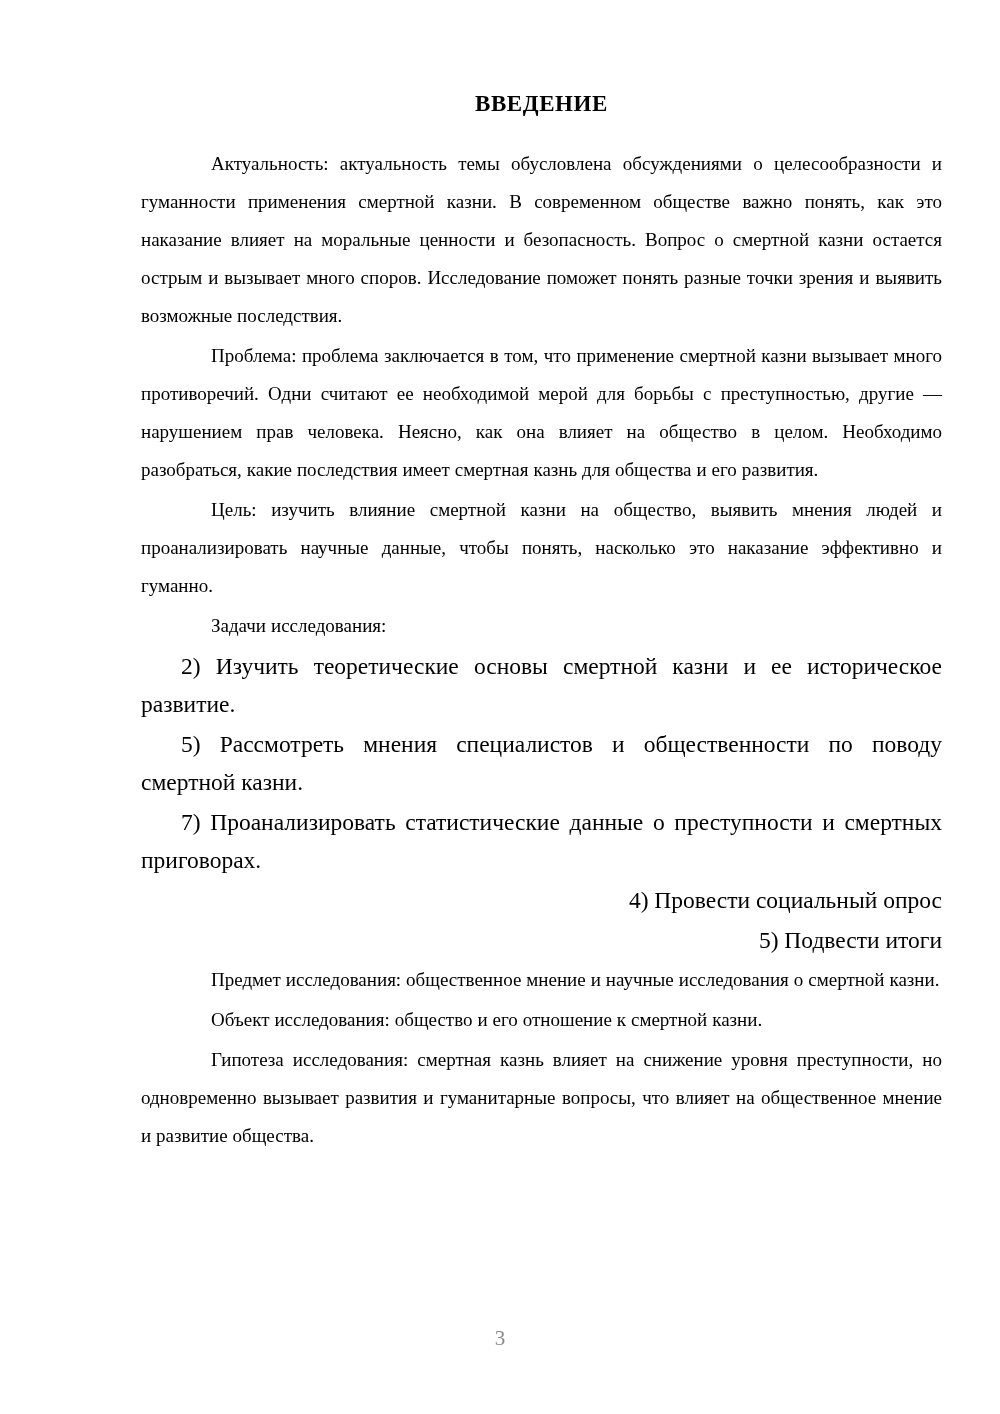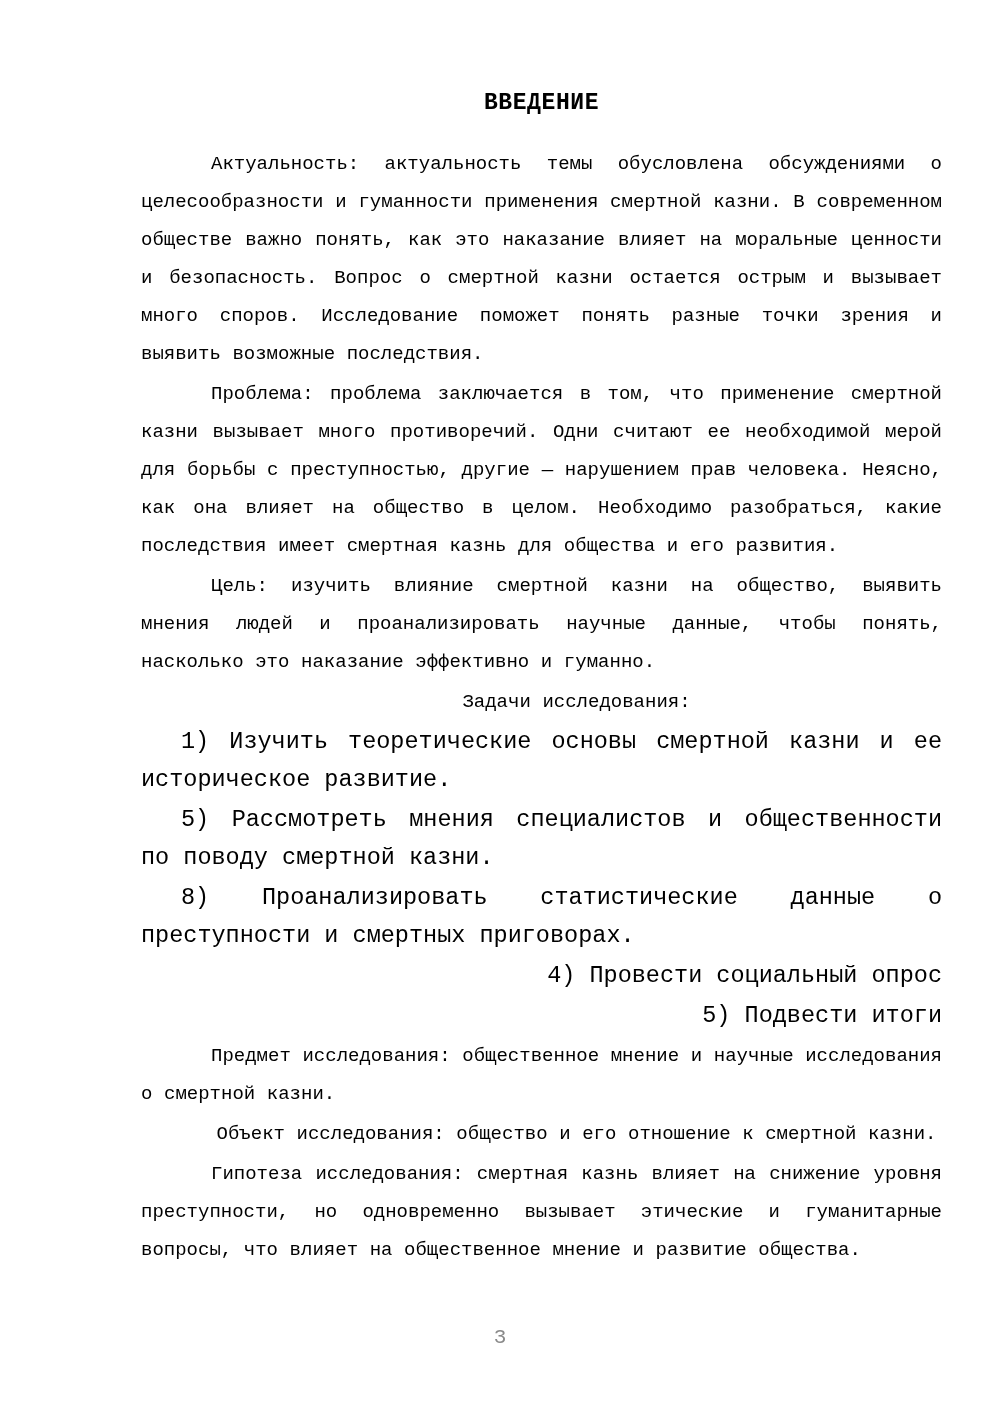--- a/index.html
+++ b/index.html
@@ -14,21 +14,20 @@
     -webkit-font-smoothing: antialiased;
   }
   .page {
     position: relative;
     width: 980px;
     height: 1414px;
     margin: 0 auto;
     background: #ffffff;
     box-sizing: border-box;
     overflow: hidden;
-    font-family: Liberation Mono, monospace;
   }
   .content {
     position: absolute;
     left: 131px;
     top: 88px;
     width: 801px;
   }
   .doc-title {
     font-size: 23px;
     font-weight: bold;
@@ -53,21 +52,21 @@
     line-height: 38px;
     text-align: justify;
     text-justify: inter-word;
     text-indent: 40px;
     margin: 0 0 2px 0;
   }
   .list-item.short {
     text-align: right;
   }
   .para.short {
-    text-align: center;
+    text-align: left;
   }
   .page-number {
     position: absolute;
     left: 0;
     right: 0;
     top: 1326px;
     text-align: center;
     font-size: 21px;
     color: #8a8a8a;
   }
@@ -82,33 +81,33 @@
     <h1 class="doc-title">ВВЕДЕНИЕ</h1>
 
     <p class="para">Актуальность: актуальность темы обусловлена обсуждениями о целесообразности и гуманности применения смертной казни. В современном обществе важно понять, как это наказание влияет на моральные ценности и безопасность. Вопрос о смертной казни остается острым и вызывает много споров. Исследование поможет понять разные точки зрения и выявить возможные последствия.</p>
 
     <p class="para">Проблема: проблема заключается в том, что применение смертной казни вызывает много противоречий. Одни считают ее необходимой мерой для борьбы с преступностью, другие — нарушением прав человека. Неясно, как она влияет на общество в целом. Необходимо разобраться, какие последствия имеет смертная казнь для общества и его развития.</p>
 
     <p class="para">Цель: изучить влияние смертной казни на общество, выявить мнения людей и проанализировать научные данные, чтобы понять, насколько это наказание эффективно и гуманно.</p>
 
     <p class="para short">Задачи исследования:</p>
 
-    <p class="list-item">1) Изучить теоретические основы смертной казни и ее историческое развитие.</p>
+    <p class="list-item">2) Изучить теоретические основы смертной казни и ее историческое развитие.</p>
 
     <p class="list-item">5) Рассмотреть мнения специалистов и общественности по поводу смертной казни.</p>
 
-    <p class="list-item">8) Проанализировать статистические данные о преступности и смертных приговорах.</p>
+    <p class="list-item">7) Проанализировать статистические данные о преступности и смертных приговорах.</p>
 
     <p class="list-item short">4) Провести социальный опрос</p>
 
     <p class="list-item short">5) Подвести итоги</p>
 
     <p class="para">Предмет исследования: общественное мнение и научные исследования о смертной казни.</p>
 
     <p class="para short">Объект исследования: общество и его отношение к смертной казни.</p>
 
-    <p class="para">Гипотеза исследования: смертная казнь влияет на снижение уровня преступности, но одновременно вызывает этические и гуманитарные вопросы, что влияет на общественное мнение и развитие общества.</p>
+    <p class="para">Гипотеза исследования: смертная казнь влияет на снижение уровня преступности, но одновременно вызывает развития и гуманитарные вопросы, что влияет на общественное мнение и развитие общества.</p>
 
   </div>
 
   <div class="page-number">3</div>
 
 </div>
 
 </body></html>

